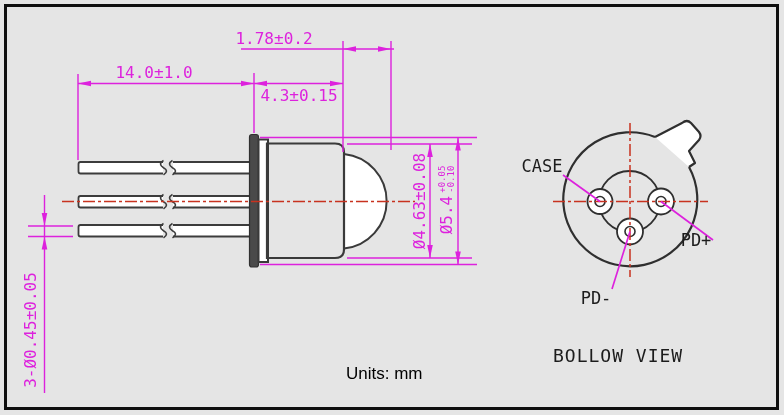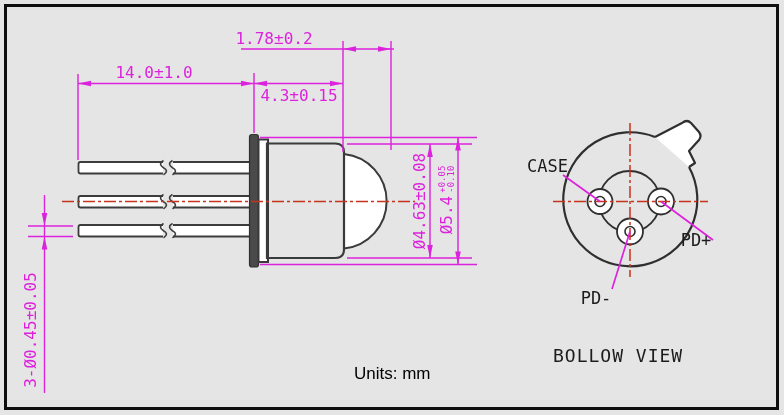--- a/index.html
+++ b/index.html
@@ -130,20 +130,20 @@
   <div class="dimtext rot" style="left:397px;top:190px;width:100px;height:20px;">
     <span>Ø5.4</span>
     <span class="stack">
       <span>+0.05</span>
       <span>-0.10</span>
     </span>
   </div>
 
   <div class="dimtext rot" style="left:-40px;top:321px;width:142px;height:18px;">3-Ø0.45±0.05</div>
 
-  <div class="blacktext" style="left:516px;top:157px;width:52px;text-align:right;">CASE</div>
+  <div class="blacktext" style="left:516px;top:157px;width:52px;">CASE</div>
   <div class="blacktext" style="left:674px;top:231px;width:44px;">PD+</div>
   <div class="blacktext" style="left:574px;top:289px;width:44px;">PD-</div>
 
   <div class="blacktext caption" style="left:553px;top:346px;width:126px;text-align:center;">BOLLOW VIEW</div>
 
-  <div class="blacktext units" style="left:346px;top:364px;width:80px;text-align:left;margin-left:8px;">Units: mm</div>
+  <div class="blacktext units" style="left:346px;top:364px;width:80px;text-align:left;">Units: mm</div>
 </div>
 
 </body></html>

